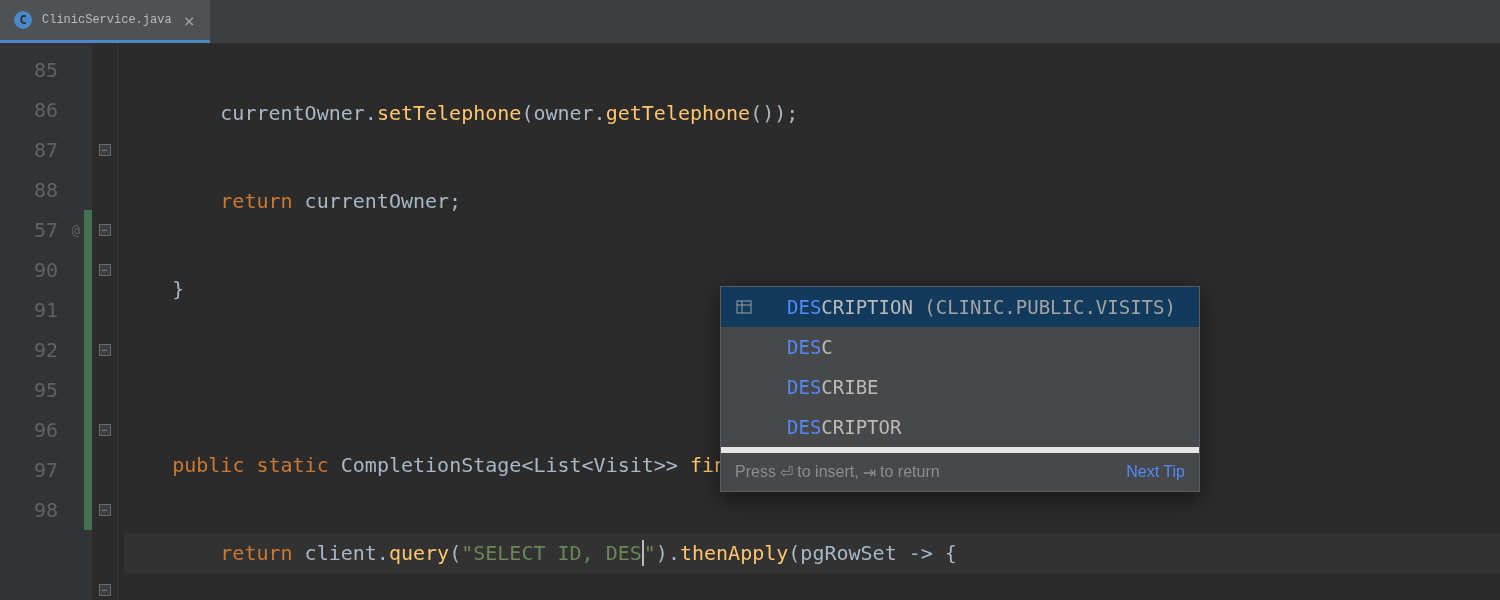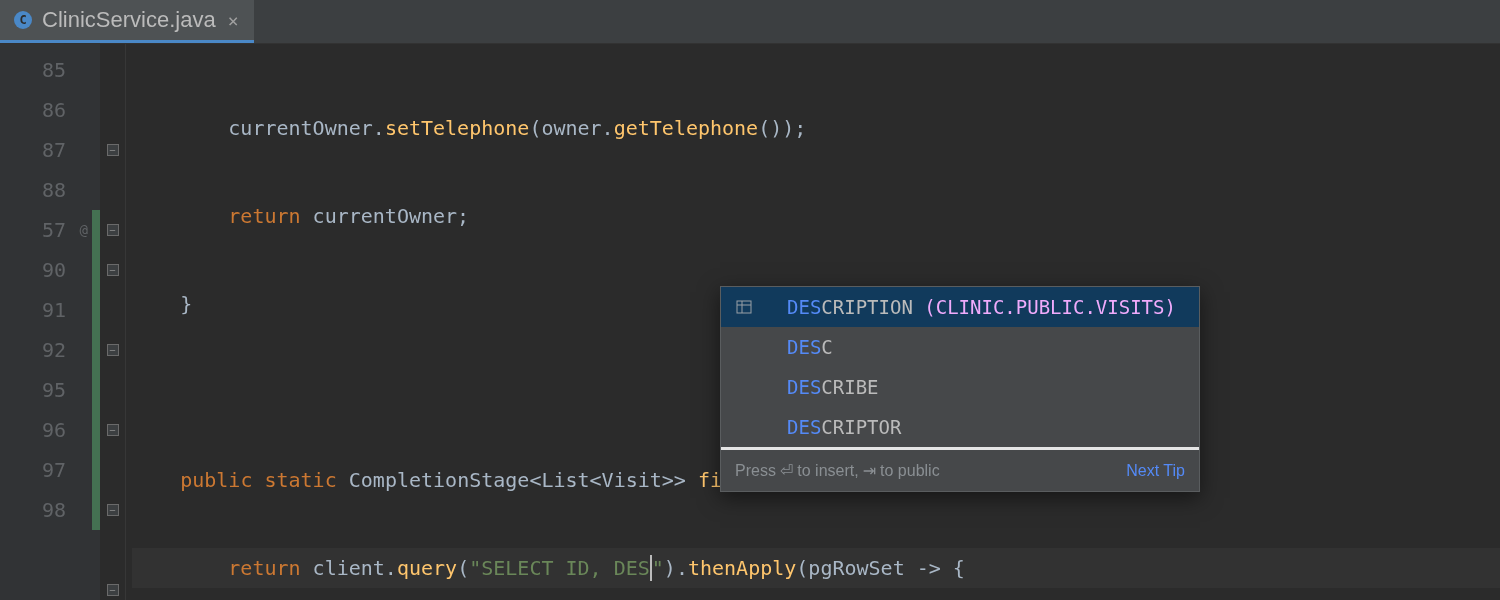--- a/index.html
+++ b/index.html
@@ -36,35 +36,35 @@
     background: #4a88c7;
     display: flex;
     align-items: center;
     justify-content: center;
     color: #2b2b2b;
     font-size: 12px;
     font-weight: bold;
   }
   .tab-label {
     color: #bbbbbb;
-    font-family: Liberation Sans, sans-serif;
-    font-size: 22px;
+    font-family: Liberation Mono, monospace;
+    font-size: 12px;
   }
   .tab-close {
     color: #a0a0a0;
     font-size: 18px;
     padding: 0 2px;
     cursor: pointer;
   }
   .editor {
     display: flex;
     height: calc(100% - 44px);
   }
   .gutter {
-    width: 92px;
+    width: 84px;
     background: #313335;
     text-align: right;
     color: #606366;
     padding-top: 6px;
     flex-shrink: 0;
   }
   .gutter-line {
     height: 40px;
     line-height: 40px;
     display: flex;
@@ -109,21 +109,21 @@
     background: #3c3f41;
     display: flex;
     align-items: center;
     justify-content: center;
     font-size: 9px;
     color: #a0a0a0;
     line-height: 1;
   }
   .code {
     flex: 1;
-    padding-top: 16px;
+    padding-top: 1px;
     padding-left: 6px;
     white-space: pre;
     position: relative;
   }
   .code-line {
     height: 40px;
     line-height: 40px;
   }
   .current-line {
     background: #323232;
@@ -162,31 +162,31 @@
   .popup-item.selected {
     background: #113a5c;
   }
   .popup-ic {
     width: 18px;
     height: 16px;
     display: inline-flex;
     flex-shrink:0;
   }
   .hl { color: #548af7; font-weight: 500; margin-left: 24px; }
-  .hint { color: #f0abfc; text-align: right; }
+  .hint { color: #a3a3a3; text-align: right; }
   .popup-footer {
     height: 44px;
     display: flex;
     align-items: center;
     padding: 0 14px;
     color: #8a8f93;
     font-family: -apple-system, 'Segoe UI', sans-serif;
     font-size: 16px;
     gap: 4px;
-    border-top: 3px solid #e5e5e5;
+    border-top: 6px solid #e5e5e5;
   }
   .popup-footer .link {
     color: #548af7;
     margin-left: auto;
     cursor: pointer;
   }
   .key-icon {
     display:inline-block;
     font-size:16px;
     color:#8a8f93;
@@ -332,16 +332,16 @@
   </div>
   <div class="popup-item">
     <span class="popup-ic"></span>
     <span><span class="hl">DES</span><span>CRIPTOR</span></span>
   </div>
   <div class="popup-footer">
     <span>Press </span>
     <span class="key-icon">⏎</span>
     <span> to insert, </span>
     <span class="key-icon">⇥</span>
-    <span> to public</span>
+    <span> to return</span>
     <span class="link">Next Tip</span>
   </div>
 </div>
 
 </body></html>

